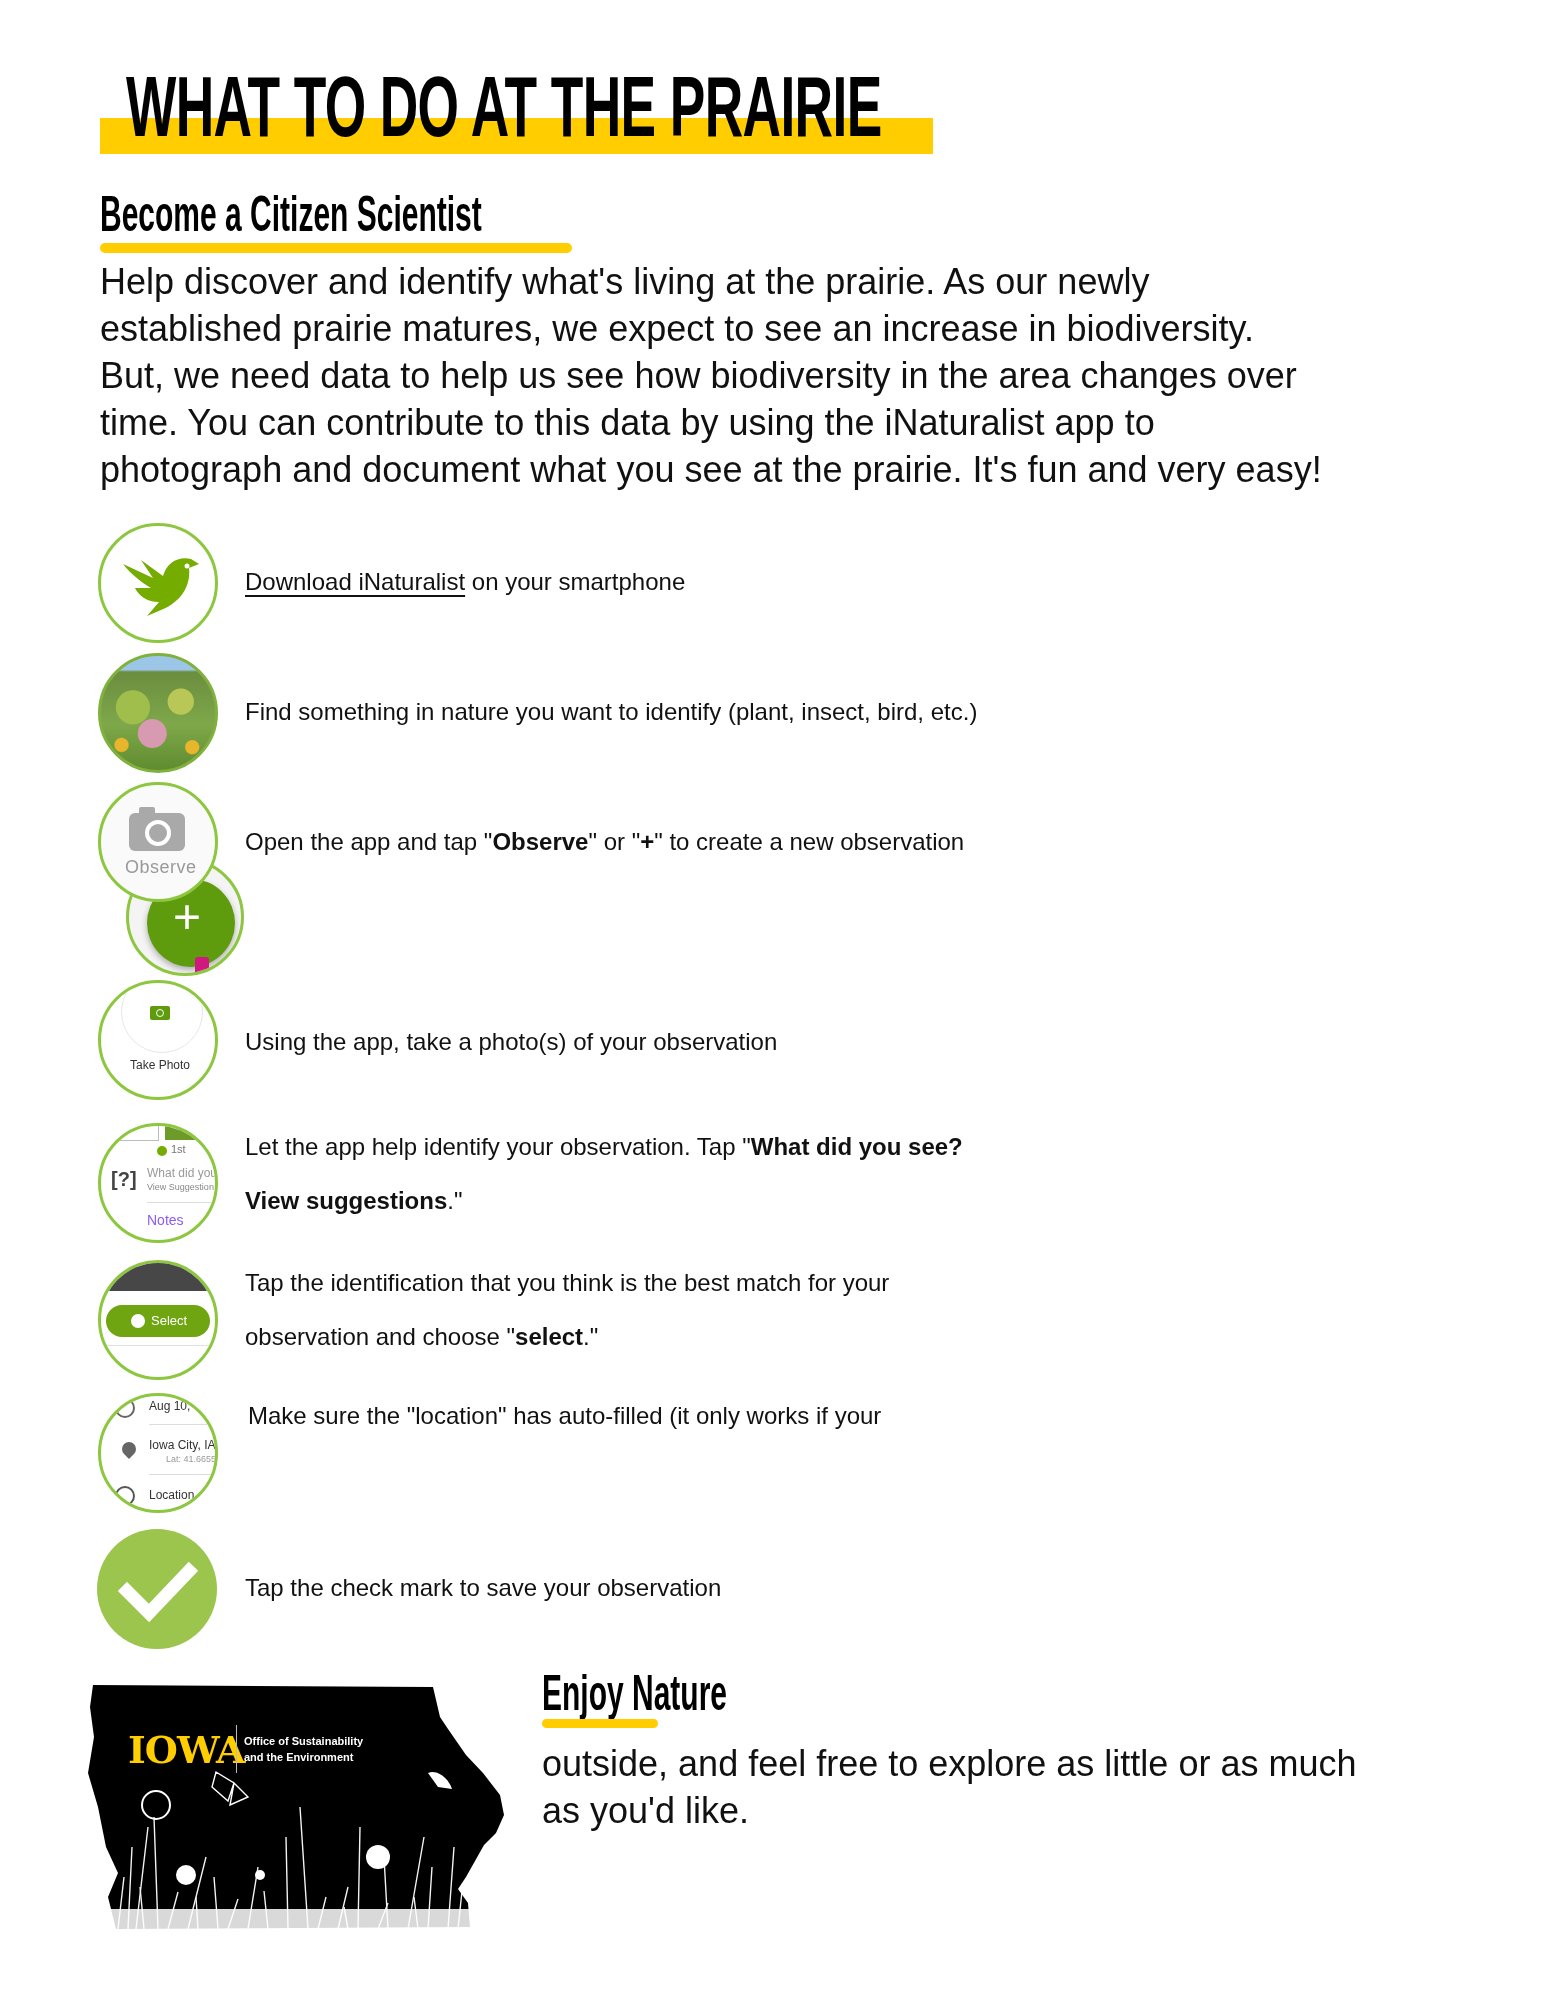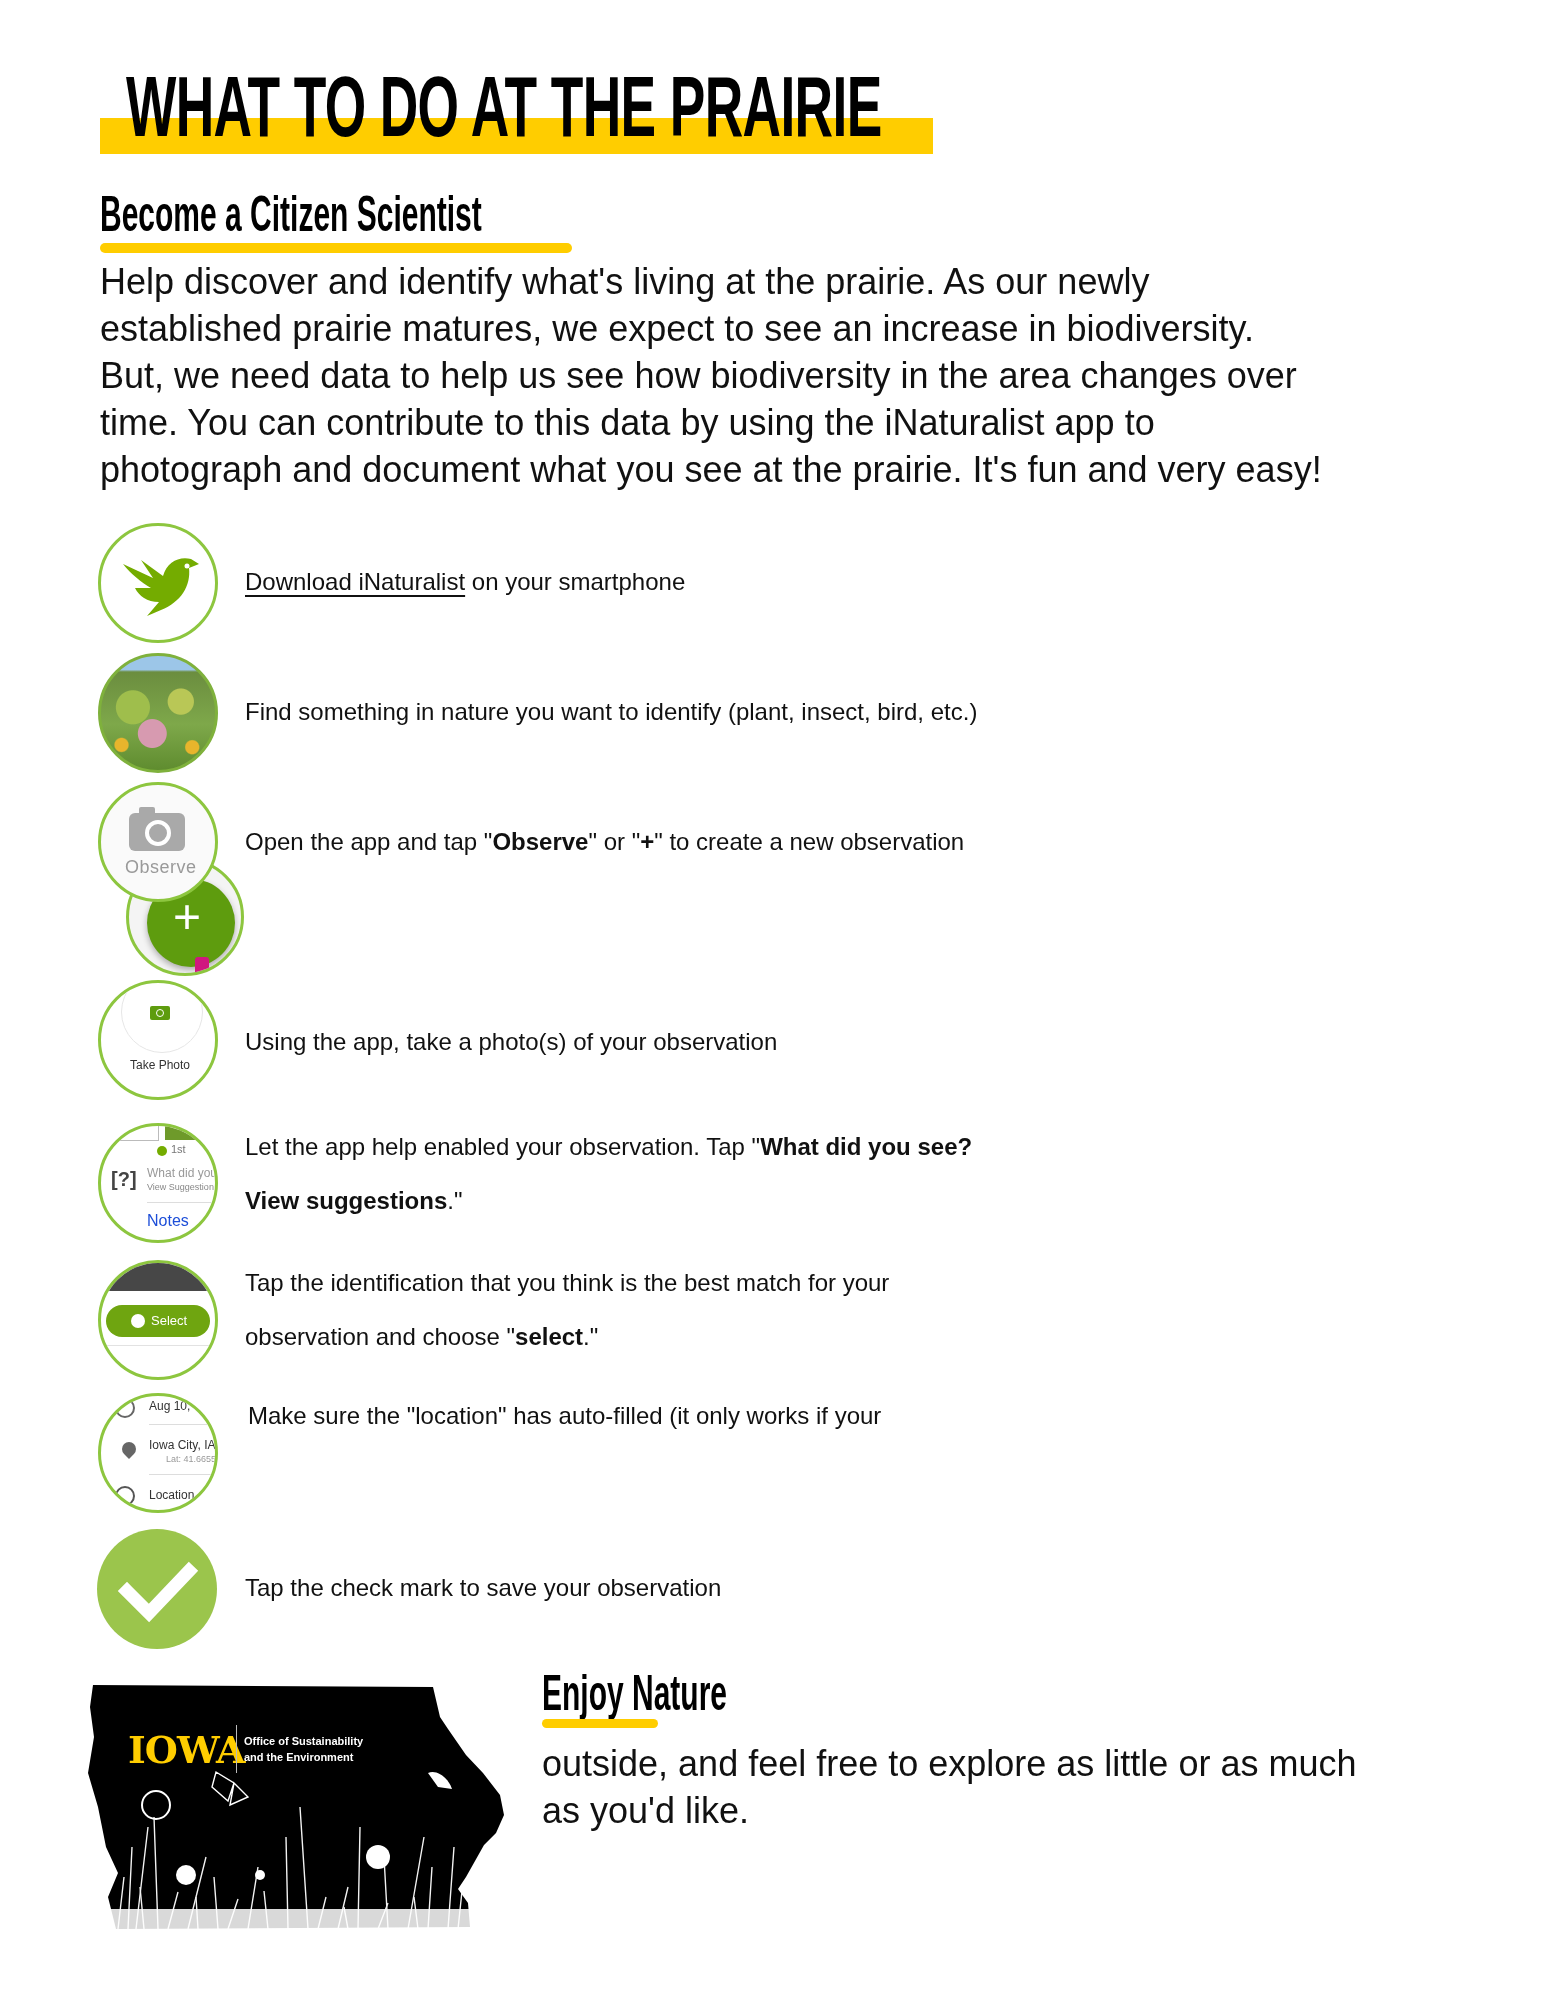--- a/index.html
+++ b/index.html
@@ -96,24 +96,24 @@
 
 <div class="abs circle icon-size" style="top:1123px;">
   <div style="position:absolute; left:64px; top:0; width:60px; height:14px; background:#6e9a2a;"></div>
   <div style="position:absolute; left:0; top:0; width:56px; height:14px; border:1px solid #bbb; border-top:none;"></div>
   <div style="position:absolute; left:56px; top:20px; width:10px; height:10px; border-radius:50%; background:#74AC00;"></div>
   <div class="mini" style="left:70px; top:17px; font-size:11px; color:#777;">1st</div>
   <div class="mini" style="left:10px; top:42px; font-size:20px; color:#444; font-weight:700;">[?]</div>
   <div class="mini" style="left:46px; top:40px; font-size:12px; color:#999; white-space:nowrap;">What did you</div>
   <div class="mini" style="left:46px; top:56px; font-size:9px; color:#888; white-space:nowrap;">View Suggestion</div>
   <div style="position:absolute; left:46px; top:76px; width:74px; height:1px; background:#ddd;"></div>
-  <div class="mini" style="left:46px; top:86px; font-size:16px; color:#1d4ed8;">Notes</div>
+  <div class="mini" style="left:46px; top:86px; font-size:14px; color:#8b5cf6;">Notes</div>
 </div>
 <div class="abs step-text" style="top:1120px;">
-  <div><span>Let the app help enabled your observation.  Tap "</span><b>What did you see?</b></div>
+  <div><span>Let the app help identify your observation.  Tap "</span><b>What did you see?</b></div>
   <div><b>View suggestions</b><span>."</span></div>
 </div>
 
 <div class="abs circle icon-size" style="top:1260px;">
   <div style="position:absolute; left:0; top:0; width:120px; height:28px; background:#474747;"></div>
   <div style="position:absolute; left:5px; top:42px; width:104px; height:32px; border-radius:16px; background:#6FA510;"></div>
   <div style="position:absolute; left:30px; top:51px; width:14px; height:14px; border-radius:50%; background:#fff;"></div>
   <div class="mini" style="left:50px; top:50px; font-size:13px; color:#fff;">Select</div>
   <div style="position:absolute; left:0; top:82px; width:120px; height:1px; background:#e2e2e2;"></div>
 </div>

